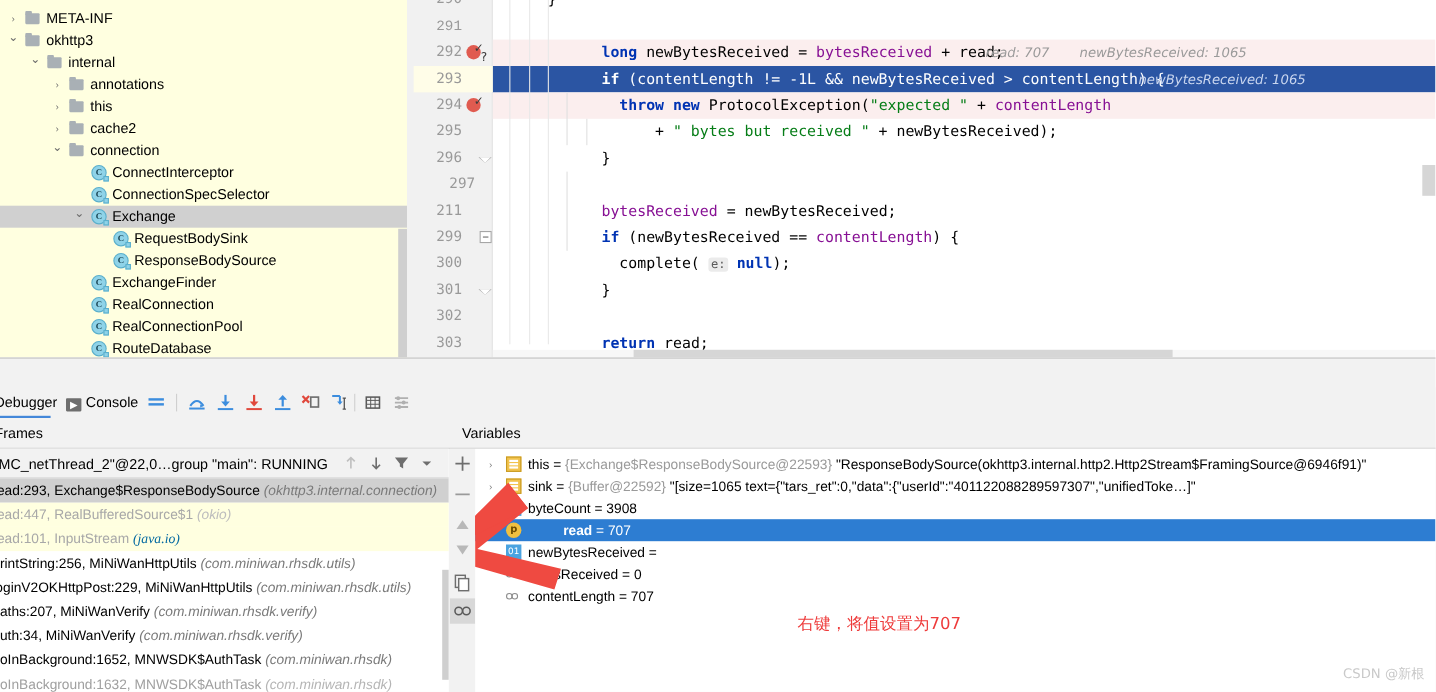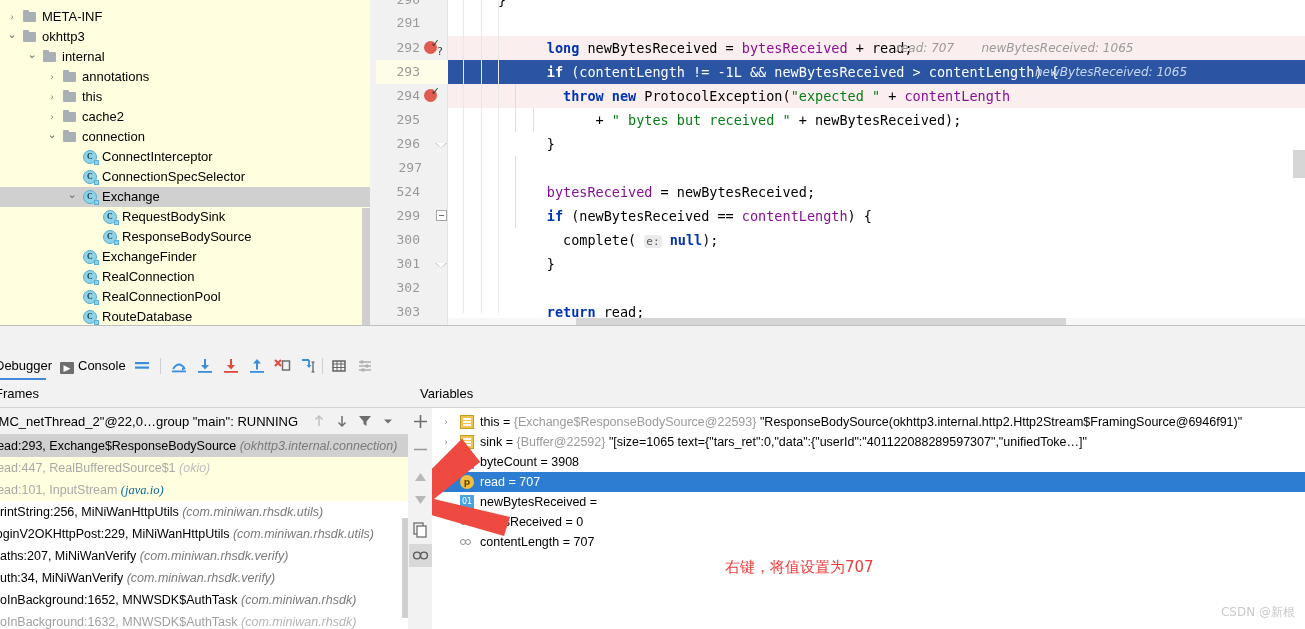--- a/index.html
+++ b/index.html
@@ -379,22 +379,22 @@
           <div class="ln" style="top: 84px; left: 0px;">294</div>
           <div class="bp" style="left: 54px; top: 89px;">
             <span class="chk">✓</span>
           </div>
           <div class="codeline" style="left: 128px; top: 84px;"><span>        </span><span class="kw">throw</span><span> </span><span class="kw">new</span><span> ProtocolException(</span><span class="str">"expected "</span><span> + </span><span class="fld">contentLength</span></div>
           <div class="ln" style="top: 108px; left: 0px;">295</div>
           <div class="codeline" style="left: 128px; top: 108px;"><span>            + </span><span class="str">" bytes but received "</span><span> + newBytesReceived);</span></div>
           <div class="ln" style="top: 132px; left: 0px;">296</div>
           <div class="fold-tri" style="left: 66px; top: 143px;"></div>
           <div class="codeline" style="left: 128px; top: 132px;"><span>      }</span></div>
-          <div class="ln" style="top: 156px; left: 2px;">297</div>
-          <div class="ln" style="top: 180px; left: 0px;">524</div>
+          <div class="ln" style="top: 156px; left: 12px;">297</div>
+          <div class="ln" style="top: 180px; left: 0px;">211</div>
           <div class="codeline" style="left: 128px; top: 180px; text-align: center;"><span>      </span><span class="fld">bytesReceived</span><span> = newBytesReceived;</span></div>
           <div class="ln" style="top: 204px; left: 0px;">299</div>
           <div class="fold" style="left: 66px; top: 210px;"></div>
           <div class="codeline" style="left: 128px; top: 204px;"><span>      </span><span class="kw">if</span><span> (newBytesReceived == </span><span class="fld">contentLength</span><span>) {</span></div>
           <div class="ln" style="top: 228px; left: 0px;">300</div>
           <div class="codeline" style="left: 128px; top: 228px;"><span>        complete( </span><span class="param-hint">e:</span><span> </span><span class="kw">null</span><span>);</span></div>
           <div class="ln" style="top: 252px; left: 0px;">301</div>
           <div class="fold-tri" style="left: 66px; top: 263px;"></div>
           <div class="codeline" style="left: 128px; top: 252px;"><span>      }</span></div>
           <div class="ln" style="top: 276px; left: 0px;">302</div>
@@ -603,21 +603,21 @@
             <span class="vexp">›</span>
             <span class="vico obj" style="left: 28px; position: absolute;"></span>
             <span class="vname" style="left: 48px;"><span style="font-weight: normal;">sink</span><span> = </span><span class="vval-dim">{Buffer@22592} </span><span>"[size=1065 text={"tars_ret":0,"data":{"userId":"401122088289597307","unifiedToke…]"</span></span>
           </div>
           <div class="vrow" style="top: 44px;">
             <span class="vico prim" style="left: 28px; position: absolute;">01</span>
             <span class="vname" style="left: 48px;"><span style="font-weight: normal;">byteCount</span><span> = </span><span>3908</span></span>
           </div>
           <div class="vrow sel" style="top: 64px;">
             <span class="vico pp" style="left: 28px; position: absolute;">p</span>
-            <span class="vname" style="left: 48px;"><span style="font-weight: normal;">read</span><span> = </span><span>707</span></span>
+            <span class="vname" style="left: 48px;"><span style="font-weight: bold; margin-left: 32px;">read</span><span> = </span><span>707</span></span>
           </div>
           <div class="vrow" style="top: 84px;">
             <span class="vico prim" style="left: 28px; position: absolute;">01</span>
             <span class="vname" style="left: 48px;"><span style="font-weight: normal;">newBytesReceived</span><span> = </span></span>
           </div>
           <div class="vrow" style="top: 104px;">
             <span class="vico fld2" style="left: 28px; position: absolute;">
               <b></b>
               <s></s>
             </span>

